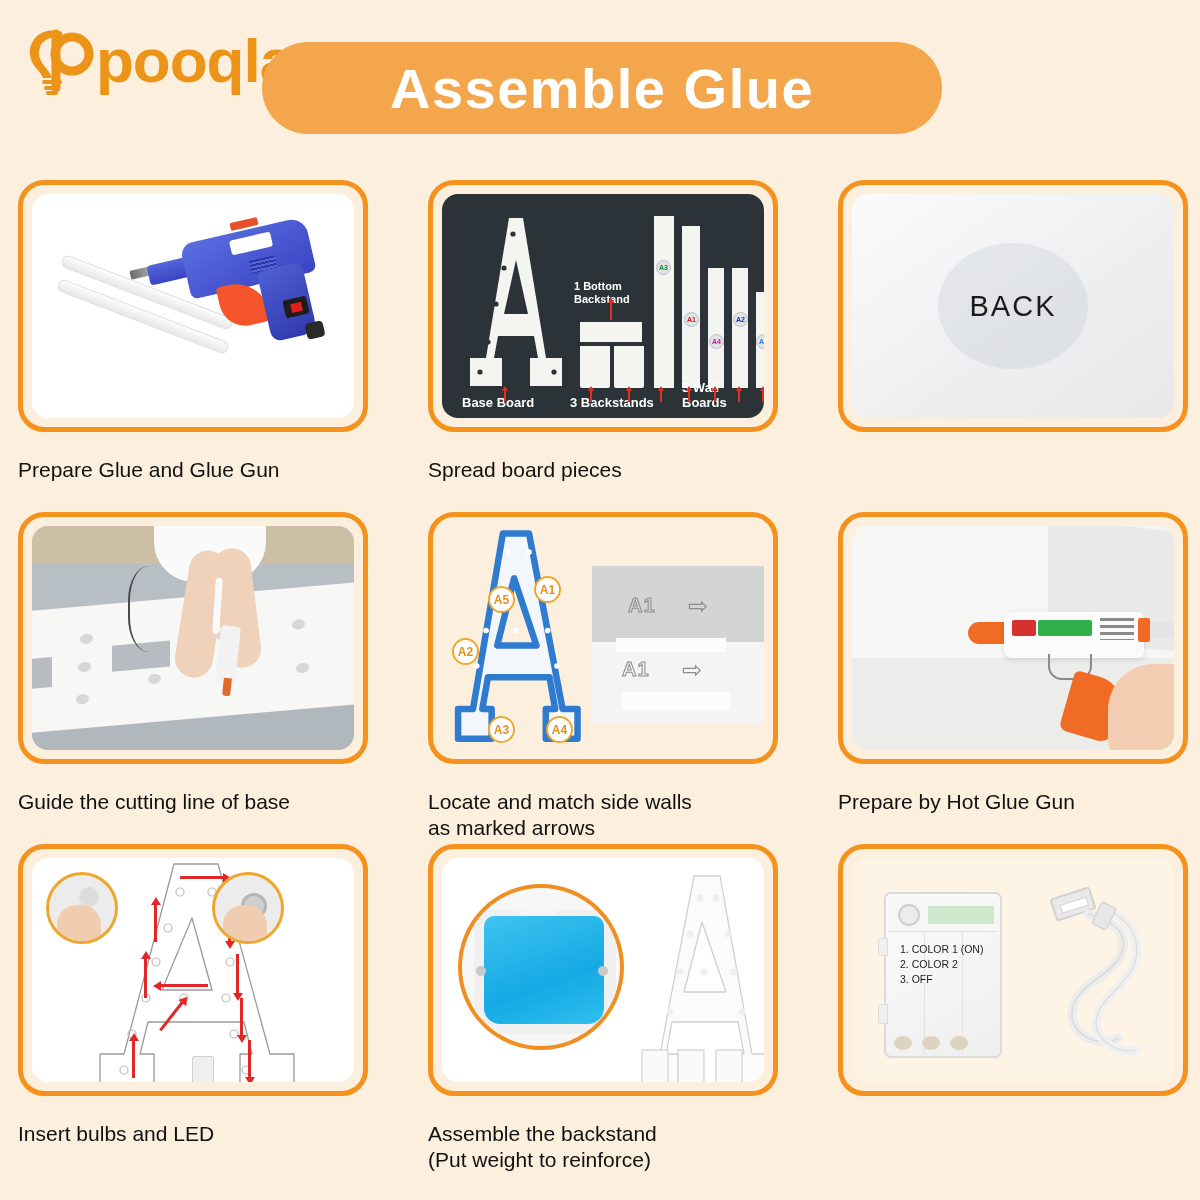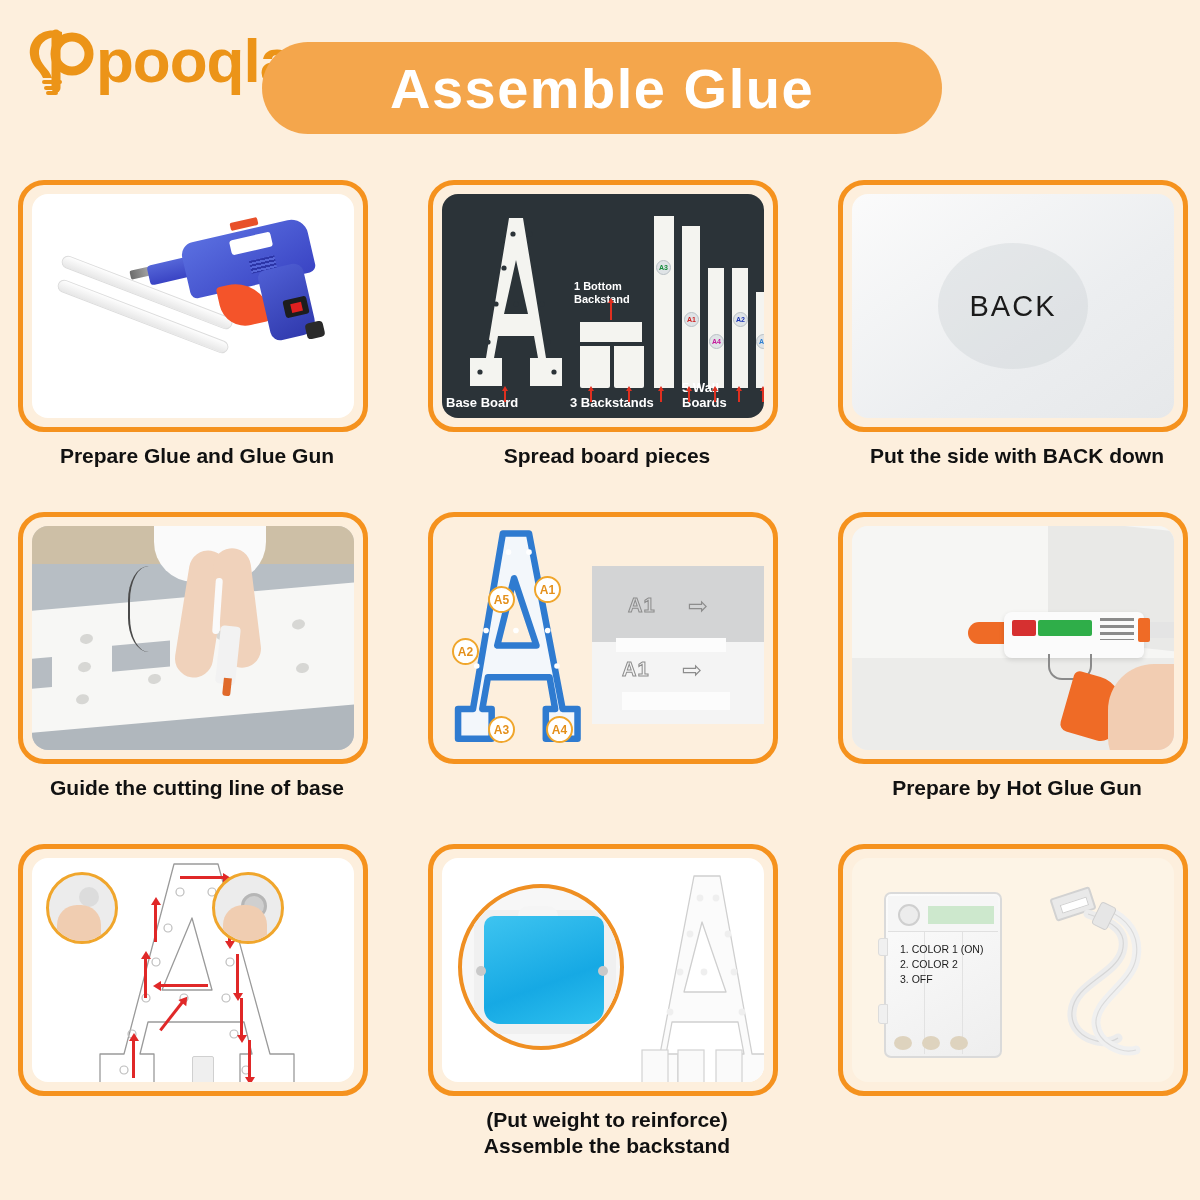--- a/index.html
+++ b/index.html
@@ -34,22 +34,22 @@
   .row0 { top: 20px; } .row1 { top: 352px; } .row2 { top: 684px; }
 
   .panel {
     width: 350px; height: 252px;
     border: 5px solid #f5921e; border-radius: 26px;
     background: #fdefdd; overflow: hidden; position: relative;
   }
   .panel-inner { position: absolute; inset: 9px; border-radius: 16px; overflow: hidden; }
 
   .caption {
-    width: 358px; margin-top: 11px;
-    text-align: center; font-size: 21px; font-weight: 700; color: #111;
+    width: 358px; margin-top: 25px;
+    text-align: left; font-size: 21px; font-weight: 400; color: #111;
     line-height: 1.22;
   }
   .caption .hl { color: #e81c1c; }
 
   
   .scene-white { width: 100%; height: 100%; background: #fff; position: relative; }
   .gluestick {
     position: absolute; background: linear-gradient(180deg,#fdfdfd,#e7e7e7);
     border: 1px solid #dcdcdc; border-radius: 7px;
   }
@@ -130,21 +130,21 @@
     line-height: 1;
   }
   .c-a3 { left: 214px; top: 66px;  color: #138a3a; }
   .c-a1 { left: 242px; top: 118px; color: #cf1f1f; }
   .c-a4 { left: 267px; top: 140px; color: #c4189b; }
   .c-a2 { left: 291px; top: 118px; color: #1b35b5; }
   .c-a5 { left: 314px; top: 140px; color: #2e7fd0; }
   .dk-label { position: absolute; color: #fff; font-size: 11px; font-weight: 700; line-height: 1.2; }
   .lbl-bottom { left: 132px; top: 86px; width: 76px; }
   .dk-foot { position: absolute; bottom: 8px; color: #fff; font-size: 13px; font-weight: 700; }
-  .f1 { left: 4px; } .f2 { left: 128px; } .f3 { left: 240px; }
+  .f1 { left: 20px; } .f2 { left: 128px; } .f3 { left: 240px; }
   .arr { position: absolute; width: 2px; background: #e03020; }
   .arr::after {
     content: ''; position: absolute; left: -2px; top: -4px;
     border-left: 3px solid transparent; border-right: 3px solid transparent;
     border-bottom: 5px solid #e03020;
   }
 
   
   .back-scene {
     width: 100%; height: 100%;
@@ -398,21 +398,20 @@
 
     <div class="cell col2 row0">
       <div class="panel">
         <div class="panel-inner">
           <div class="back-scene">
             <div class="back-disc"></div>
             <div class="back-text">BACK</div>
           </div>
         </div>
       </div>
-      <div class="caption">Put the side with BACK down</div>
     </div>
 
     <div class="cell col0 row1">
       <div class="panel">
         <div class="panel-inner">
           <div class="photo4">
             <div class="p4-walltop"></div>
             <div class="p4-tablegrey"></div>
             <div class="p4-tablegrey2"></div>
             <div class="p4-board">
@@ -468,20 +467,24 @@
               <div class="p5-step"></div>
               <div class="p5-step2"></div>
               <span class="p5-arrowlbl al1">A1</span>
               <span class="p5-arrowglyph ag1">⇨</span>
               <span class="p5-arrowlbl al2">A1</span>
               <span class="p5-arrowglyph ag2">⇨</span>
             </div>
           </div>
         </div>
       </div>
+      <div class="caption">
+        <div>Locate and match side walls</div>
+        <div>as marked arrows</div>
+      </div>
     </div>
 
     <div class="cell col2 row1">
       <div class="panel">
         <div class="panel-inner">
           <div class="p6">
             <div class="p6-wall"></div>
             <div class="p6-wall2"></div>
             <div class="p6-floor"></div>
             <div class="p6-nose"></div>
@@ -541,20 +544,21 @@
               <div class="ins-hand"></div>
             </div>
             <div class="p7-inset ins-right">
               <div class="ins-socket"></div>
               <div class="ins-hand"></div>
             </div>
           </div>
         </div>
       </div>
       <div class="caption">
+        <div>Insert bulbs and LED</div>
       </div>
     </div>
 
     <div class="cell col1 row2">
       <div class="panel">
         <div class="panel-inner">
           <div class="p8">
             <div class="p8-circle">
               <div class="p8-stand"></div>
               <div class="p8-bagtop"></div>
@@ -578,22 +582,22 @@
               <g fill="#fafafa" stroke="#d2d2d2" stroke-width="1.2">
                 <rect x="4" y="178" width="26" height="38"></rect>
                 <rect x="40" y="178" width="26" height="38"></rect>
                 <rect x="78" y="178" width="26" height="38"></rect>
               </g>
             </svg>
           </div>
         </div>
       </div>
       <div class="caption">
+        <div>Assemble the backstand</div>
         <div>(Put weight to reinforce)</div>
-        <div>Assemble the backstand</div>
       </div>
     </div>
 
     <div class="cell col2 row2">
       <div class="panel">
         <div class="panel-inner">
           <div class="p9">
             <div class="p9-box">
               <div class="p9-lid">
                 <div class="p9-knob"></div>

